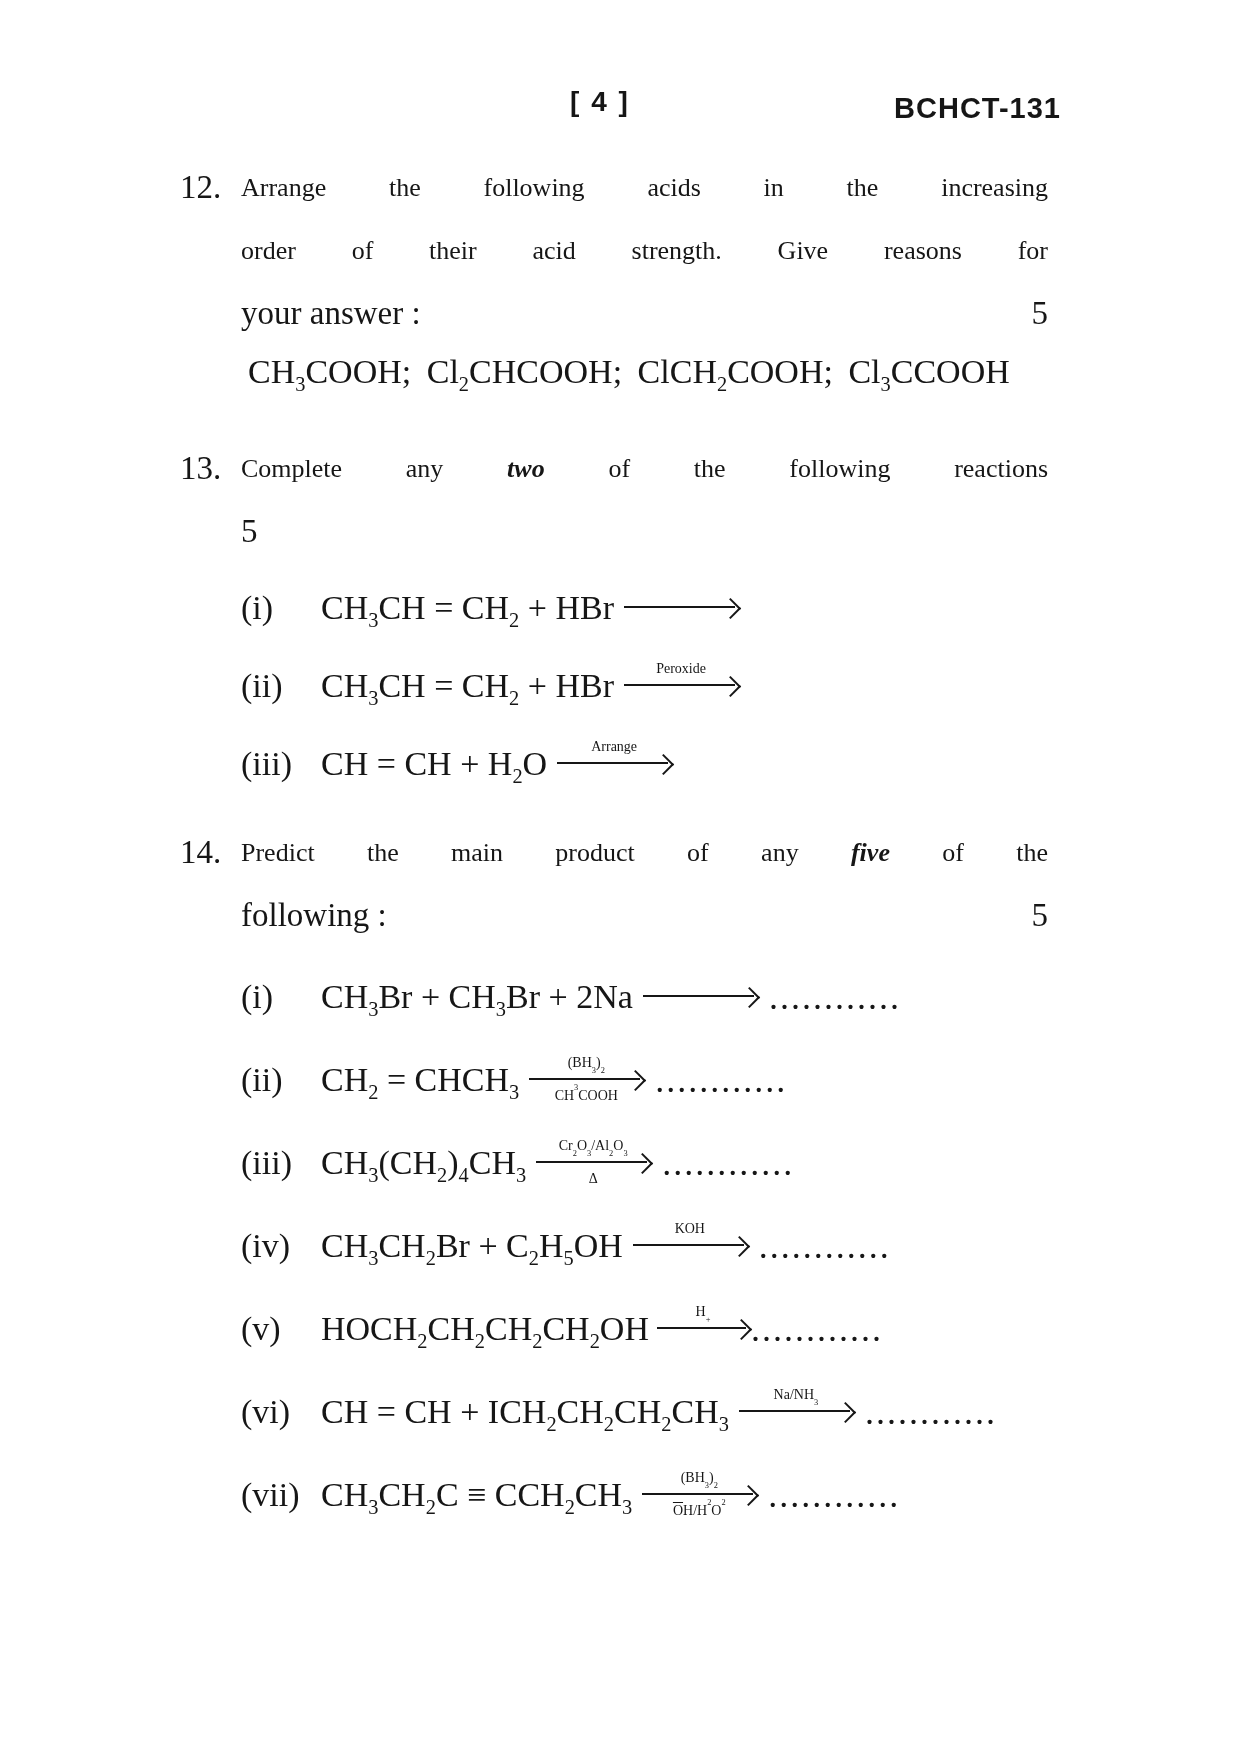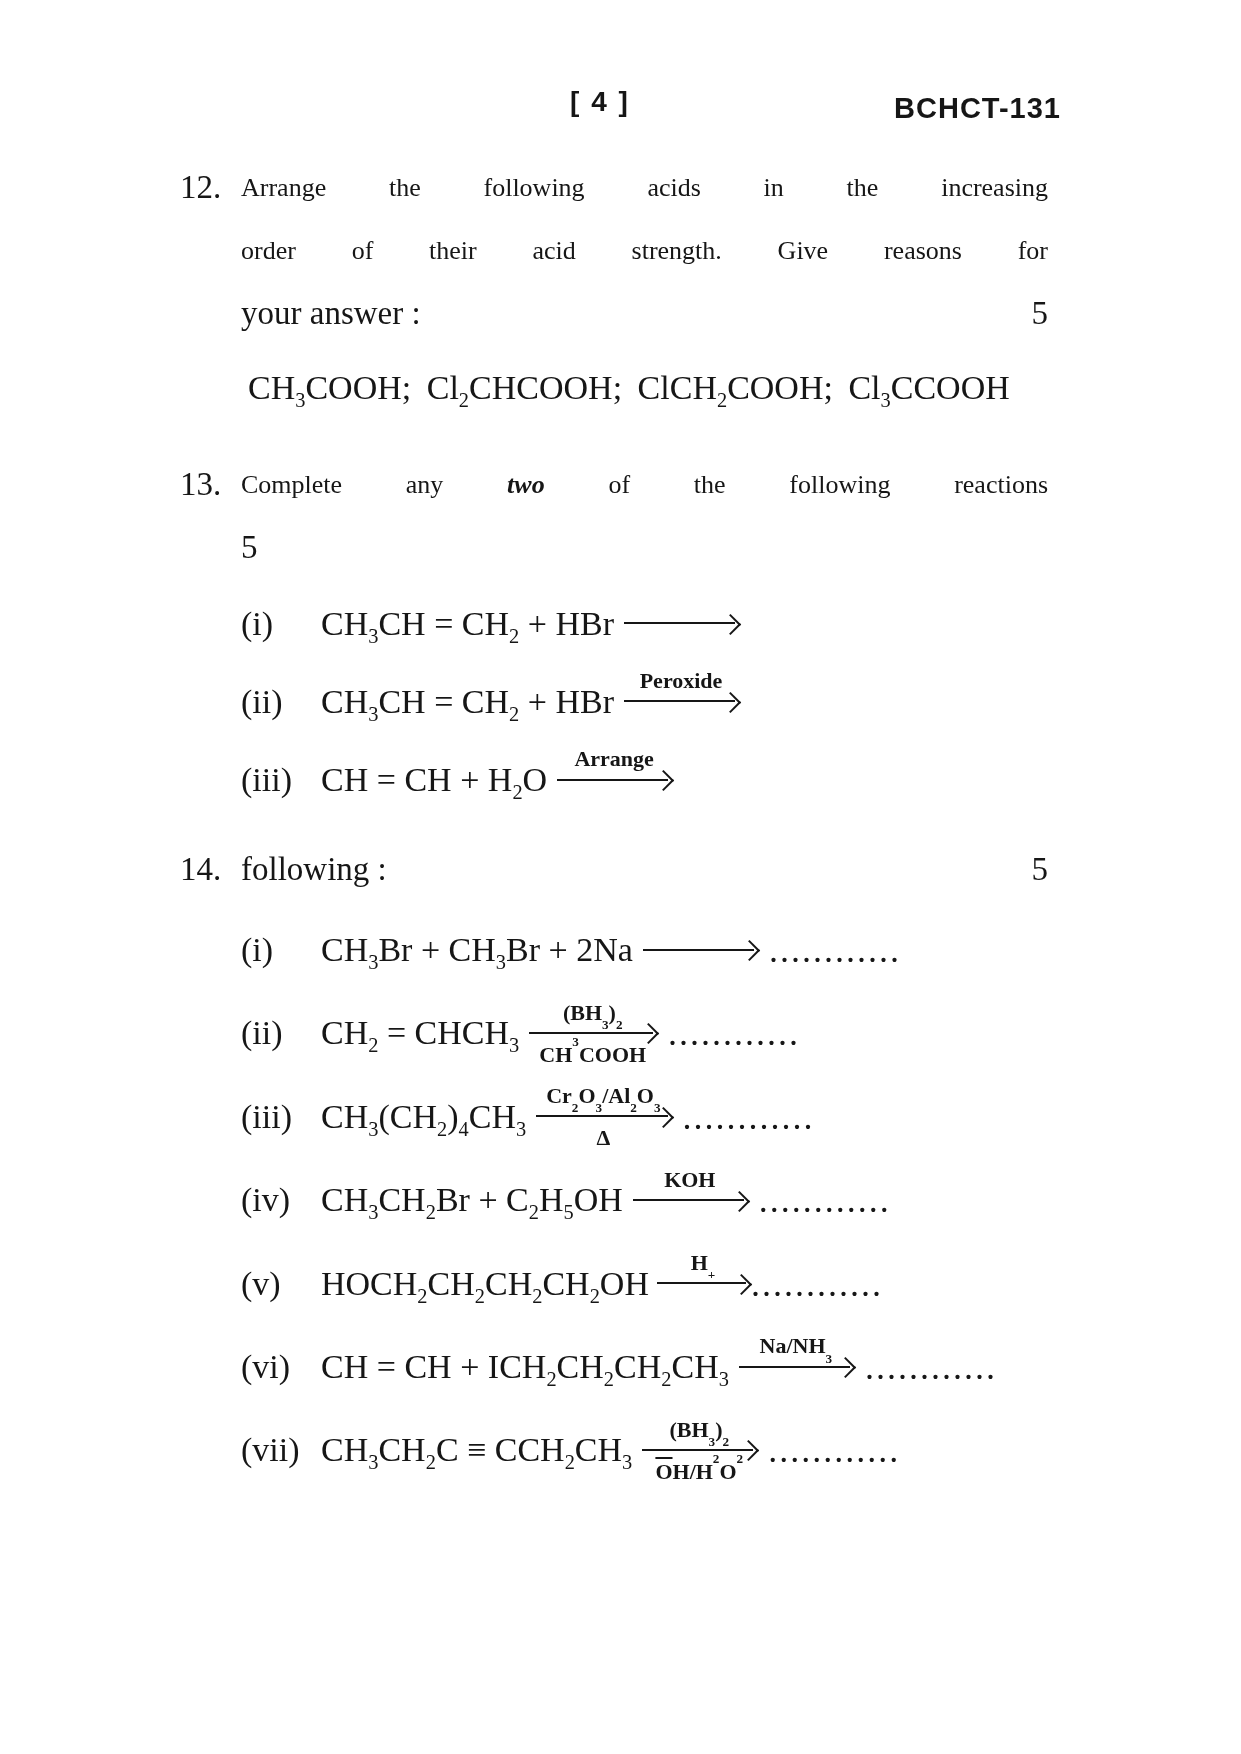--- a/index.html
+++ b/index.html
@@ -26,35 +26,35 @@
   
   .content{position:absolute;left:180px;top:156px;width:868px;}
   .q{display:flex;align-items:flex-start;}
   .qnum{width:61px;flex:none;font-size:33px;line-height:63px;}
   .qbody{flex:1;min-width:0;}
   .jline{font-size:26px;line-height:63px;text-align:justify;text-align-last:justify;}
   .lastline{display:flex;justify-content:space-between;align-items:baseline;font-size:33px;line-height:63px;}
   .marks{font-size:33px;}
   .bi{font-weight:bold;font-style:italic;}
   
-  .acids{margin-top:20px;padding-left:7px;font-size:34px;line-height:46px;word-spacing:7px;white-space:nowrap;}
+  .acids{margin-top:4px;padding-left:7px;font-size:34px;line-height:46px;word-spacing:7px;white-space:nowrap;}
   
   .rxns{margin-top:4px;}
   .rxn{display:flex;align-items:center;font-size:34px;min-height:64px;white-space:nowrap;}
   .q13rows .rxn{margin-top:11px;}
   .q14rows .rxn{margin-top:16px;}
   .rlabel{width:80px;flex:none;}
   .rformula{white-space:nowrap;}
   sub{font-size:0.6em;vertical-align:-0.4em;line-height:0;}
   sup{font-size:0.6em;vertical-align:0.55em;line-height:0;}
   .ovl{text-decoration:overline;}
   
   .arw{display:inline-flex;flex-direction:column;align-items:center;margin-left:10px;min-width:114px;vertical-align:middle;}
-  .arw .lbl{font-size:22px;line-height:1.15;min-height:25px;padding:0 10px 1px 10px;
-            display:flex;align-items:flex-end;justify-content:center;white-space:nowrap;font-weight:bold;}
+  .arw .lbl{font-size:14px;line-height:1.15;min-height:25px;padding:0 10px 1px 10px;
+            display:flex;align-items:flex-end;justify-content:center;white-space:nowrap;}
   .arw .lbl.bot{align-items:flex-start;padding:2px 10px 0 10px;}
   .arw .shaft{align-self:stretch;height:14px;position:relative;}
   .arw .shaft::before{content:'';position:absolute;left:0;right:3px;top:6px;border-top:2.5px solid #161616;}
   .arw .shaft::after{content:'';position:absolute;right:0;top:0.5px;width:13px;height:13px;
             border-right:2.5px solid #161616;border-bottom:2.5px solid #161616;transform:rotate(-45deg);}
   .dots{margin-left:12px;font-size:36px;letter-spacing:2px;}
 </style>
 </head>
 <body>
 
@@ -114,20 +114,21 @@
               <span class="lbl bot"></span>
             </span>
           </div>
         </div>
       </div>
     </div>
 
     <div class="q" style="margin-top:24px;">
       <div class="qnum">14.</div>
       <div class="qbody">
+        <div class="jline">Predict the main product of any <span class="bi">five</span> of the</div>
         <div class="lastline">
           <span>following :</span>
           <span class="marks">5</span>
         </div>
 
         <div class="rxns q14rows">
           <div class="rxn">
             <span class="rlabel">(i)</span>
             <span class="rformula">CH<sub>3</sub>Br + CH<sub>3</sub>Br + 2Na</span>
             <span class="arw">

